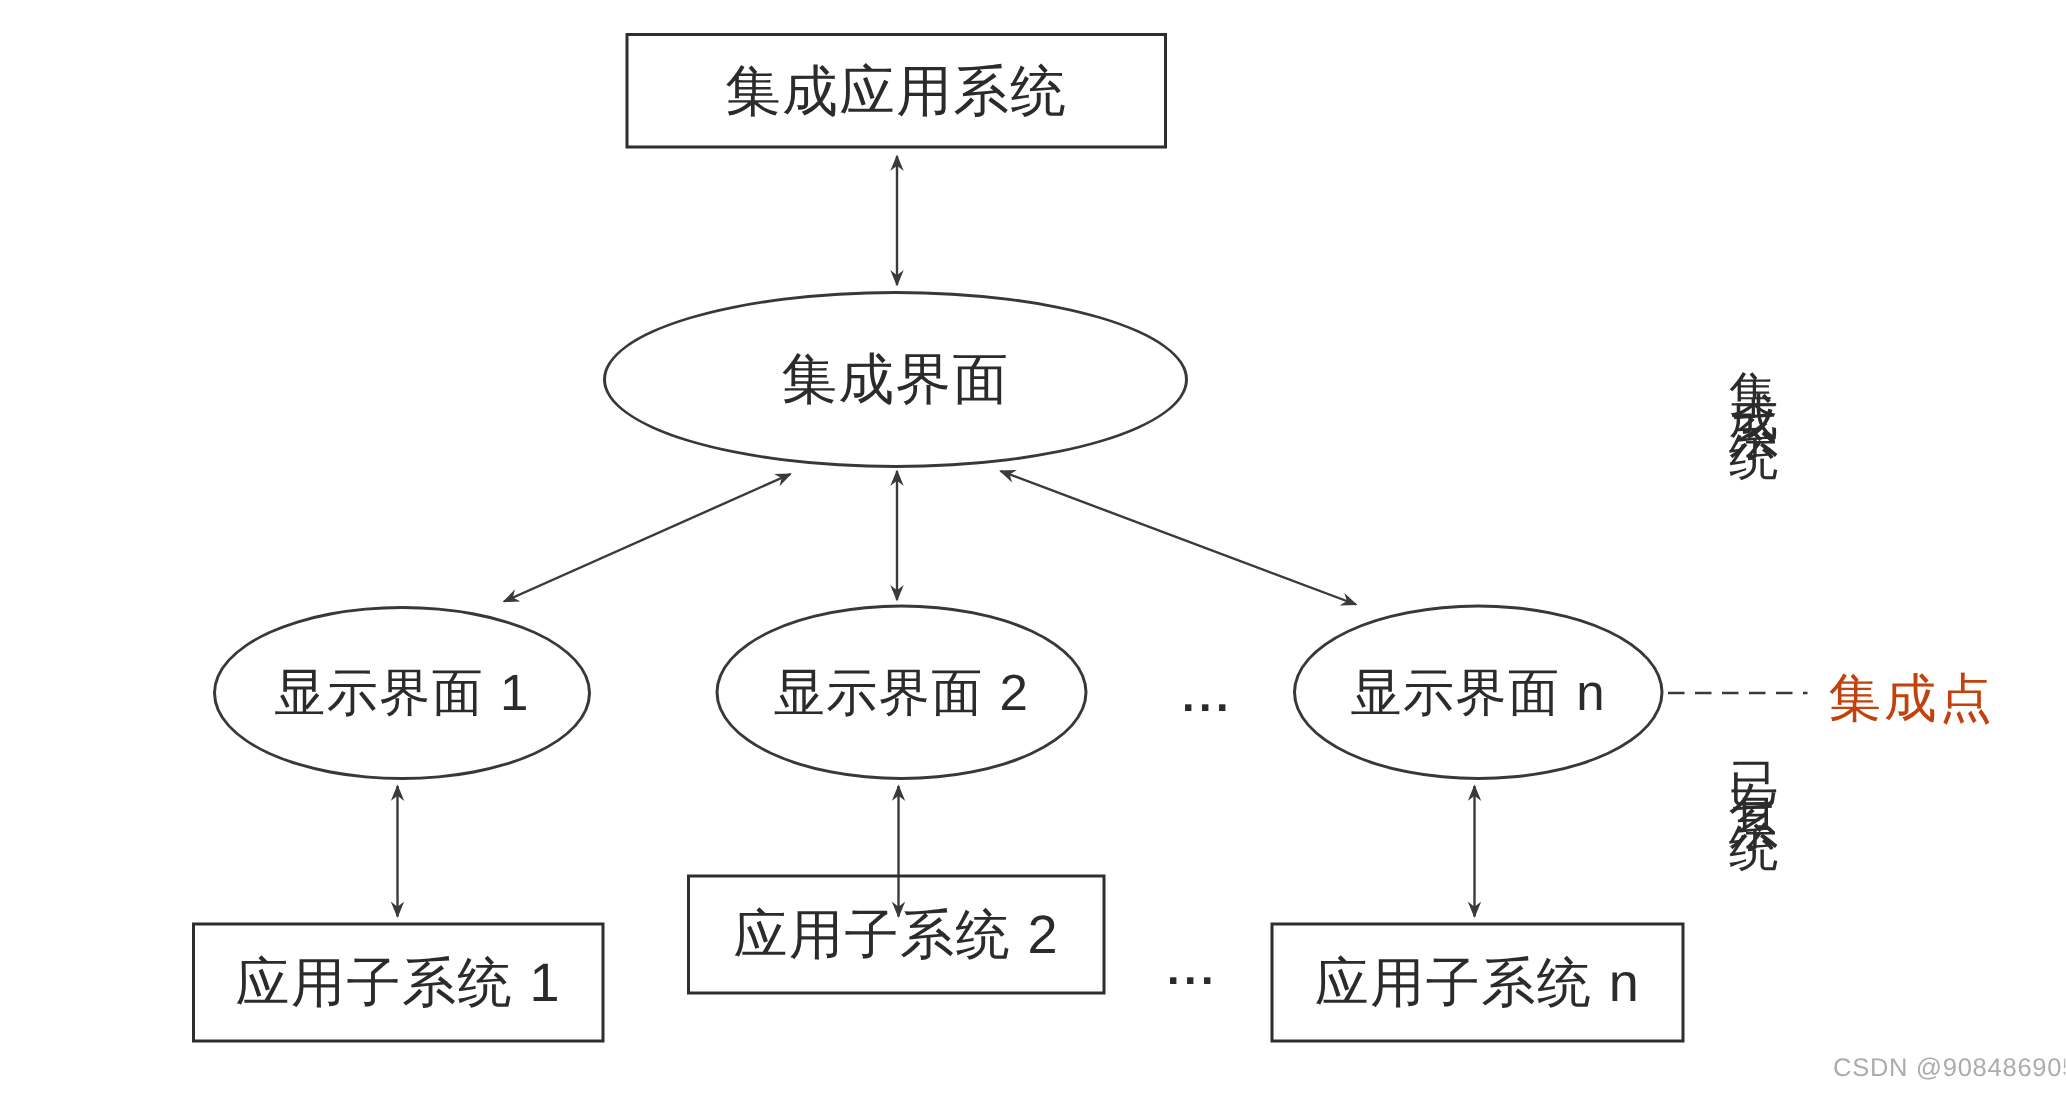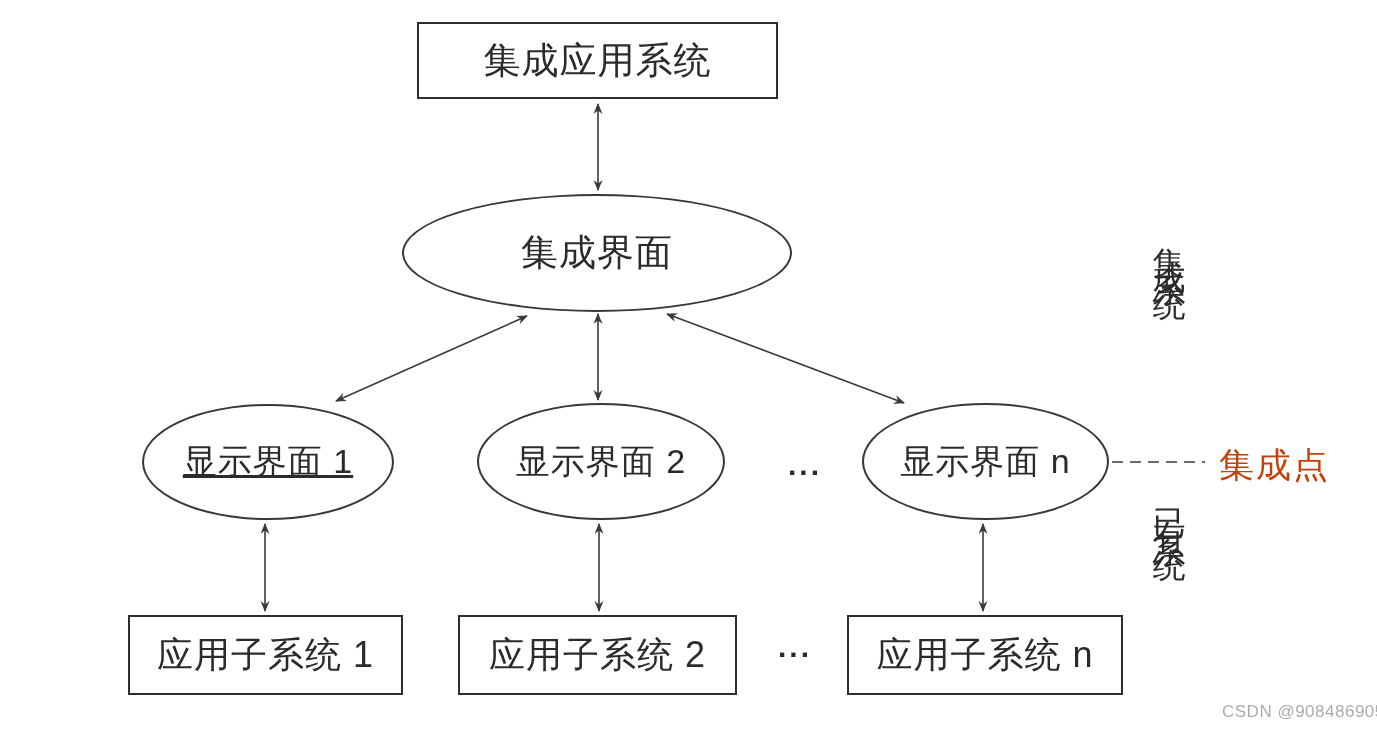--- a/index.html
+++ b/index.html
@@ -102,28 +102,28 @@
       <line x1="599" y1="524" x2="599" y2="611" marker-start="url(#ah-start)" marker-end="url(#ah-end)"></line>
       <line x1="983" y1="524" x2="983" y2="611" marker-start="url(#ah-start)" marker-end="url(#ah-end)"></line>
       <line x1="1112" y1="462" x2="1205" y2="462" stroke-dasharray="11 7"></line>
     </g>
   </svg>
 
   <div class="node ellipse-node big-label" style="left:402px; top:194px; width:390px; height:118px;">集成界面</div>
 
   <div class="node rect-node big-label" style="left:417px; top:22px; width:361px; height:77px;">集成应用系统</div>
 
-  <div class="node ellipse-node" style="left:142px; top:404px; width:252px; height:116px;text-decoration:underline;">显示界面 1</div>
+  <div class="node ellipse-node" style="left:142px; top:404px; width:252px; height:116px;">显示界面 1</div>
   <div class="node ellipse-node" style="left:477px; top:403px; width:248px; height:117px;">显示界面 2</div>
   <div class="node ellipse-node" style="left:862px; top:403px; width:247px; height:117px;">显示界面 n</div>
 
   <div class="dots" style="left:788px; top:448px;">...</div>
 
   <div class="node rect-node" style="left:128px; top:615px; width:275px; height:80px;">应用子系统 1</div>
-  <div class="node rect-node" style="left:458px; top:615px; width:279px; height:80px;">应用子系统 2</div>
+  <div class="node rect-node" style="left:458px; top:583px; width:279px; height:80px;">应用子系统 2</div>
   <div class="node rect-node" style="left:847px; top:615px; width:276px; height:80px;">应用子系统 n</div>
 
   <div class="dots" style="left:778px; top:630px;">...</div>
 
   <div class="vertical-label" style="left:1146px; top:221px;">集成系统</div>
 
   <div class="h-label" style="left:1219px; top:442px;">集成点</div>
 
   <div class="vertical-label" style="left:1146px; top:482px;">已有系统</div>
 

